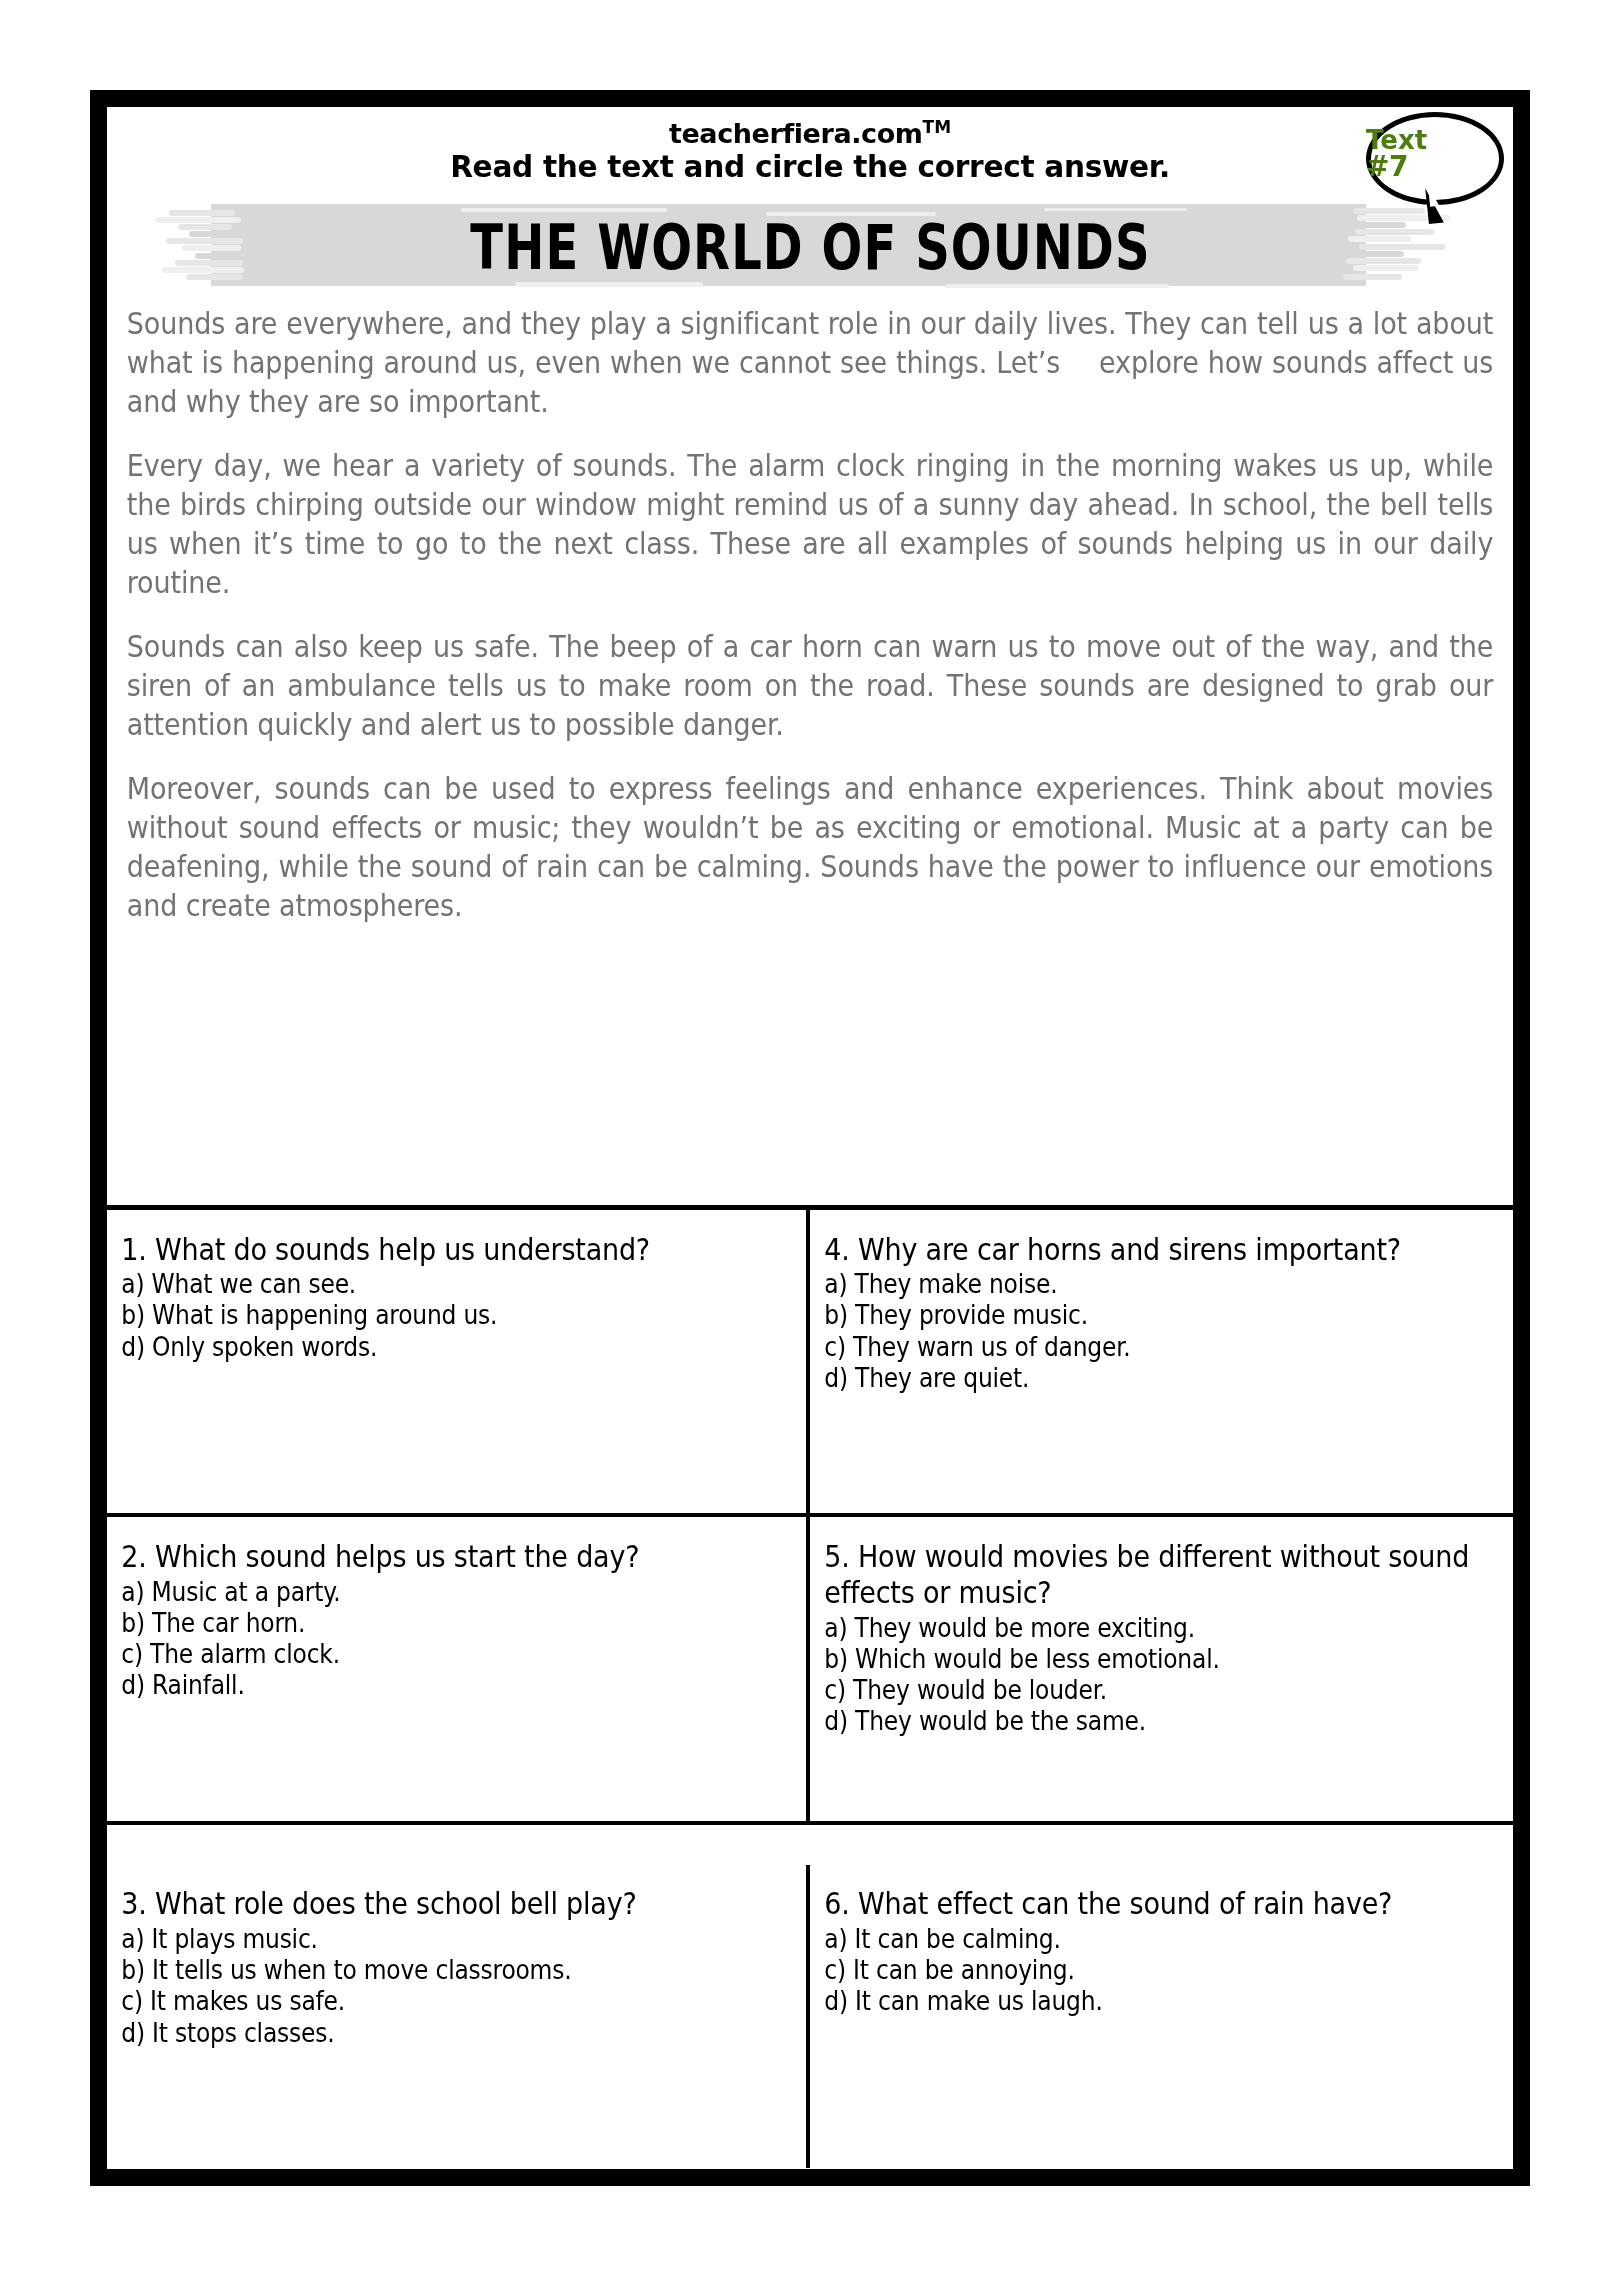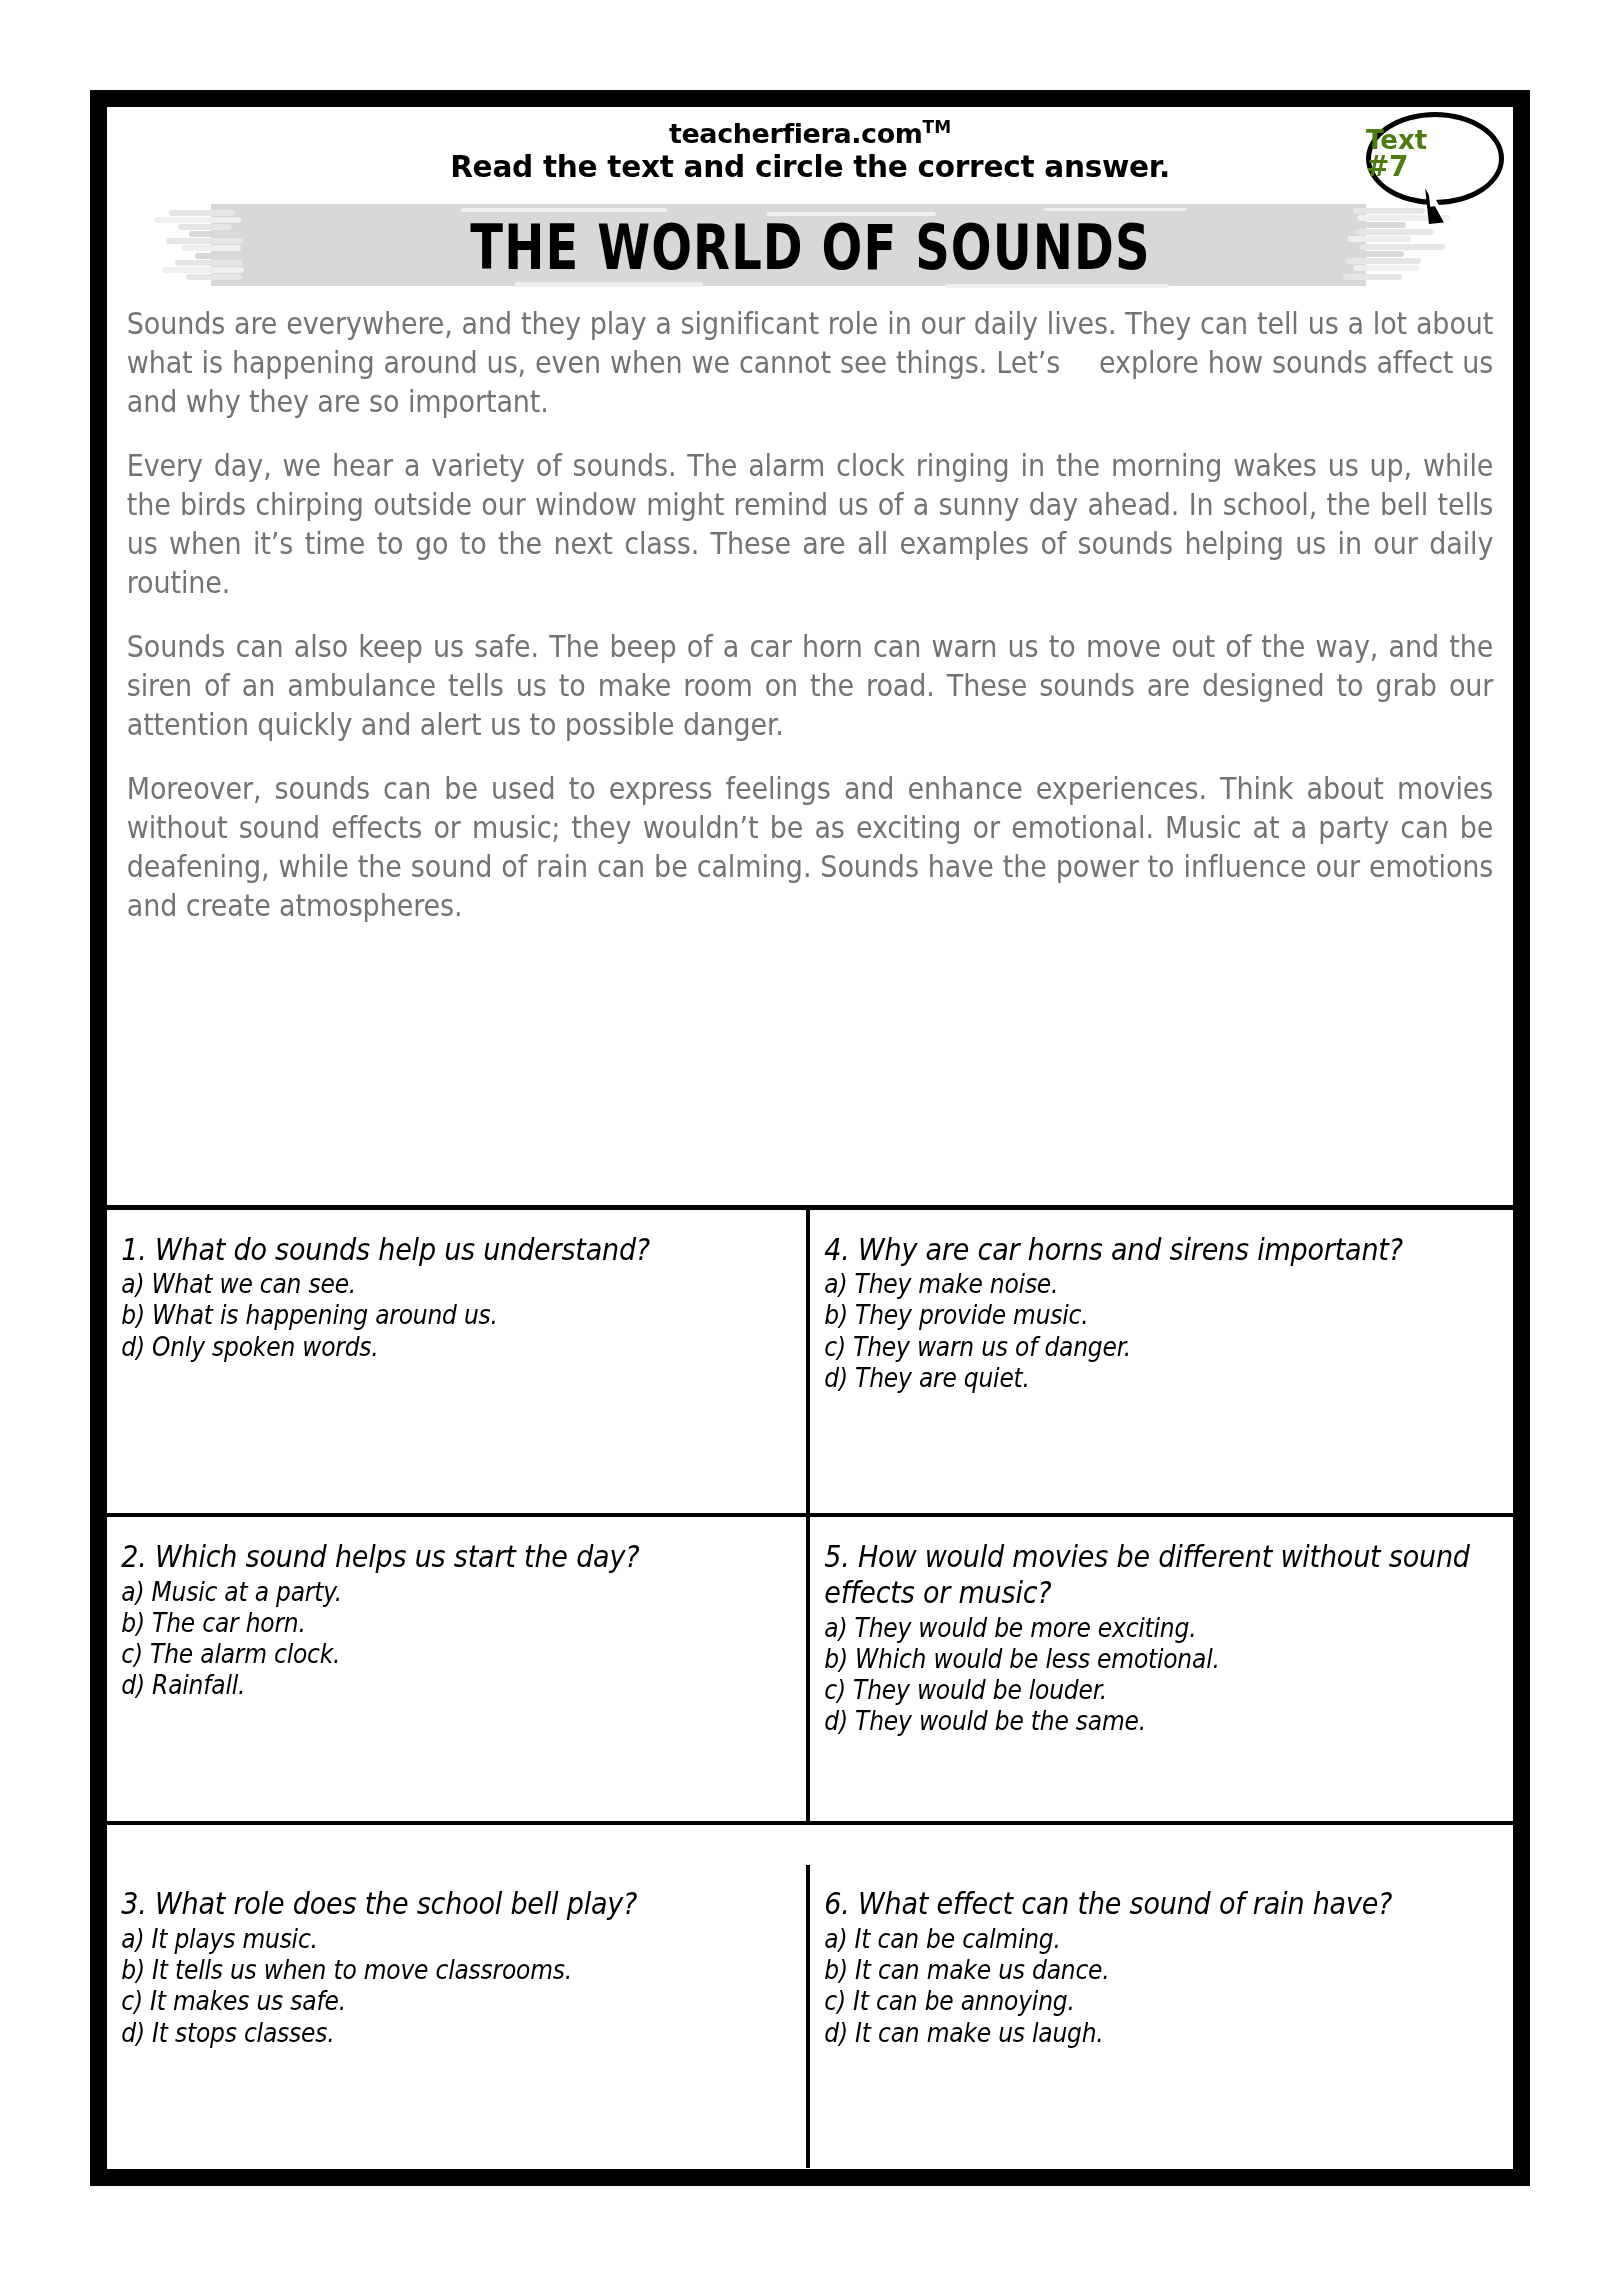--- a/index.html
+++ b/index.html
@@ -208,21 +208,20 @@
     width: 100%;
     height: 958px;
     display: flex;
     flex-direction: column;
   }
   .qrow {
     display: flex;
     flex: 1 1 0;
     border-bottom: 4.5px solid #000;
     box-sizing: border-box;
-    font-style: italic;
   }
   .qrow:last-child { border-bottom: none; margin-top: 40px; }
   .qcell {
     flex: 1 1 50%;
     box-sizing: border-box;
     padding: 21.5px 14.3px 9px 14.3px;
     border-right: 4.5px solid #000;
   }
   .qcell:last-child { border-right: none; }
 
@@ -348,21 +347,20 @@
       <div class="qcell">
         <p class="qtext">3. What role does the school bell play?</p>
         <p class="qopt">a) It plays music.</p>
         <p class="qopt">b) It tells us when to move classrooms.</p>
         <p class="qopt">c) It makes us safe.</p>
         <p class="qopt">d) It stops classes.</p>
       </div>
       <div class="qcell">
         <p class="qtext">6. What effect can the sound of rain have?</p>
         <p class="qopt">a) It can be calming.</p>
-        <p class="qopt">b) It can make us dance.</p>
         <p class="qopt">c) It can be annoying.</p>
         <p class="qopt">d) It can make us laugh.</p>
       </div>
     </div>
 
   </div>
 </div>
 
 
 </body></html>

